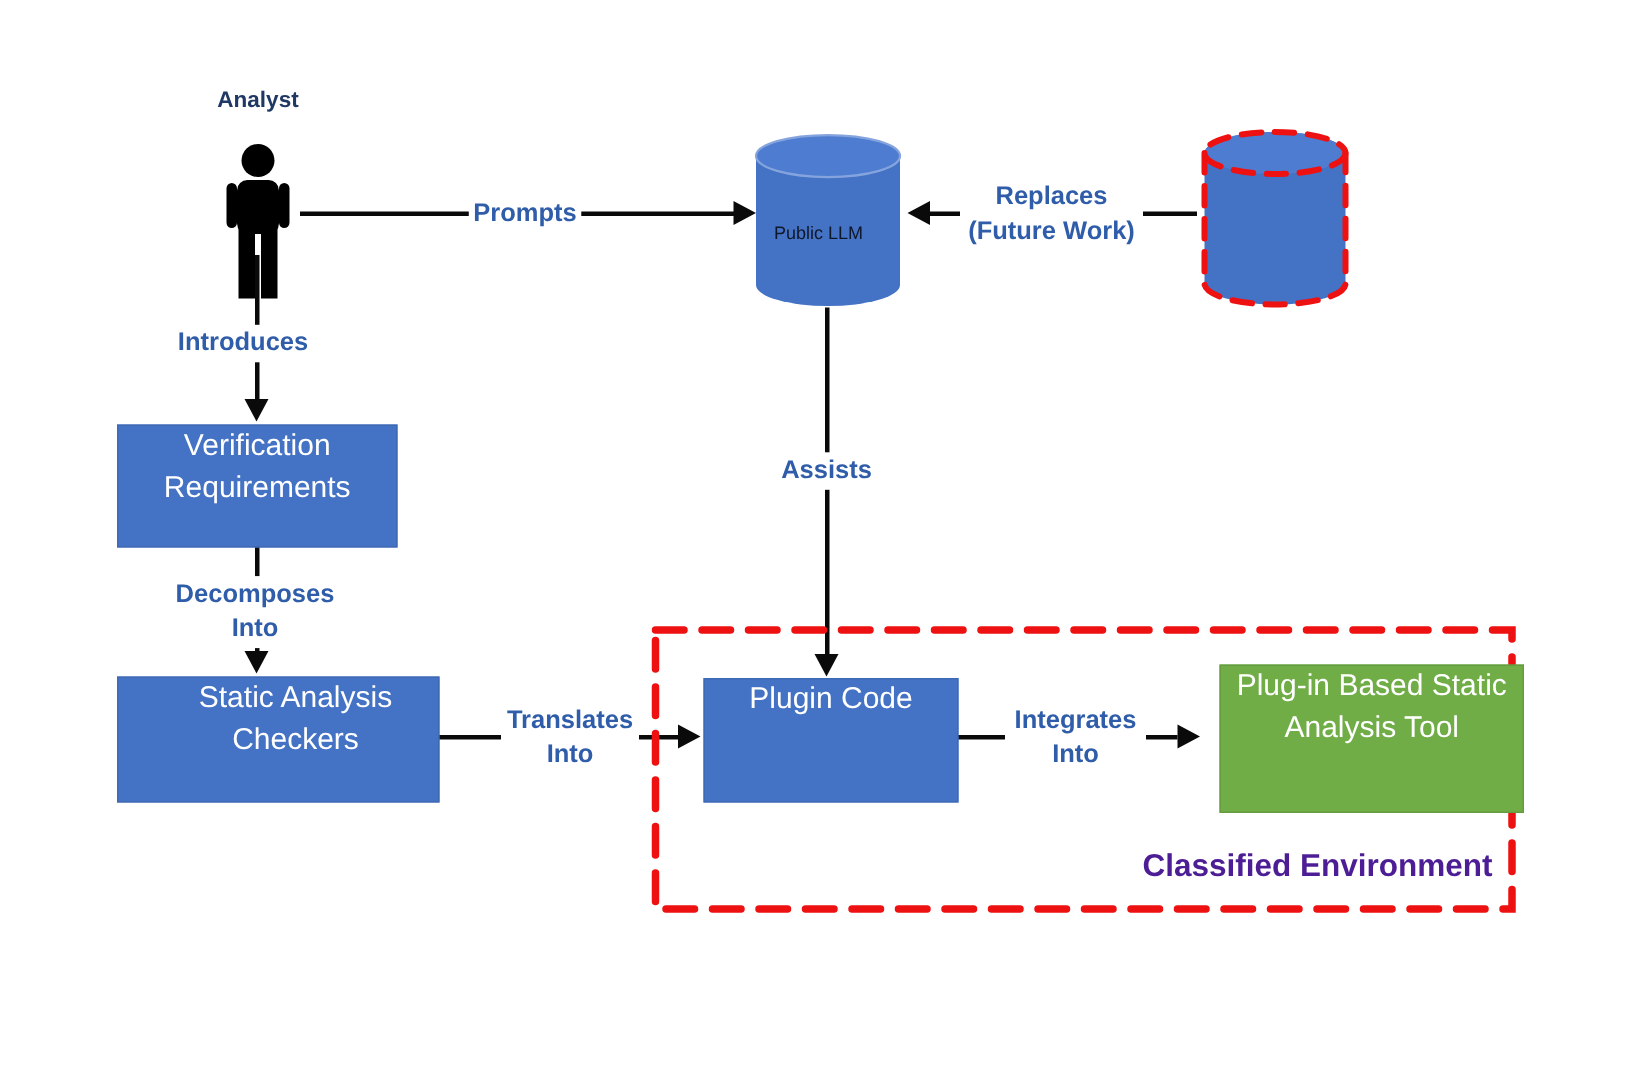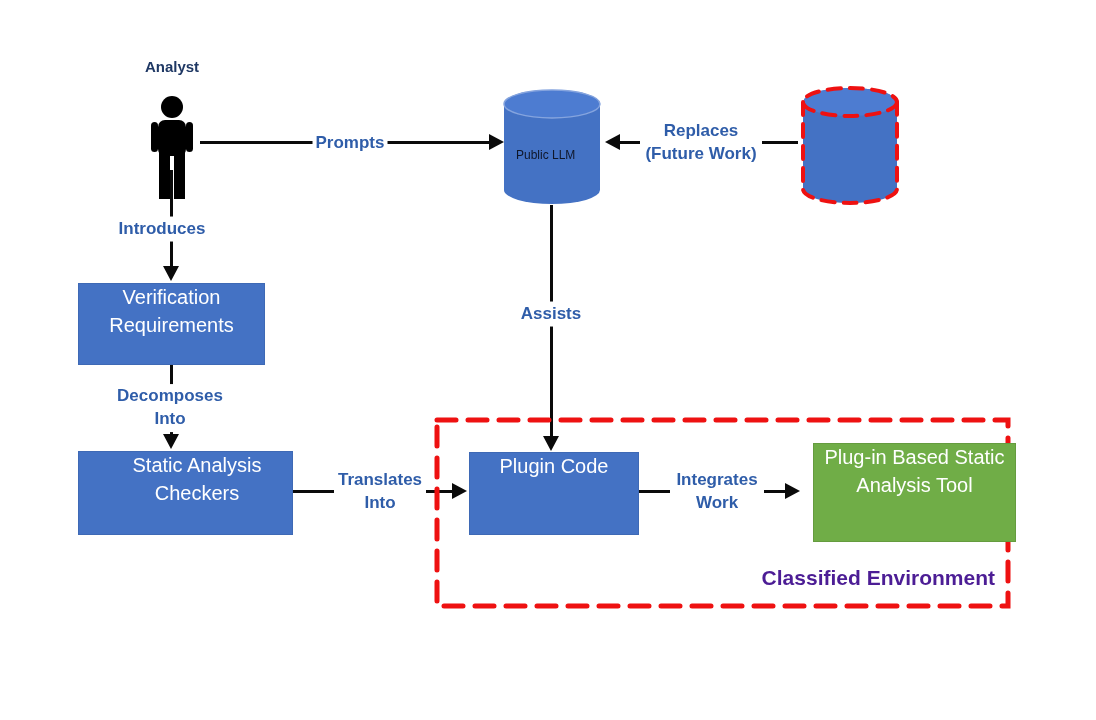--- a/index.html
+++ b/index.html
@@ -125,19 +125,19 @@
   <div class="elabel" style="left:350px; top:143px;">Prompts</div>
 
   <div class="elabel" style="left:701px; top:143px; width:116px;">Replaces (Future Work)</div>
 
   <div class="elabel" style="left:162px; top:229px;">Introduces</div>
 
   <div class="elabel" style="left:170px; top:408px; width:106px;">Decomposes Into</div>
 
   <div class="elabel" style="left:368px; top:492px; width:86px;margin-left:12px;">Translates Into</div>
 
-  <div class="elabel" style="left:717px; top:492px; width:88px;">Integrates Work</div>
+  <div class="elabel" style="left:717px; top:492px; width:88px;">Integrates Into</div>
 
   <div class="elabel" style="left:551px; top:314px;">Assists</div>
 
   <div class="classified">Classified Environment</div>
 
 </div>
 
 </body></html>

